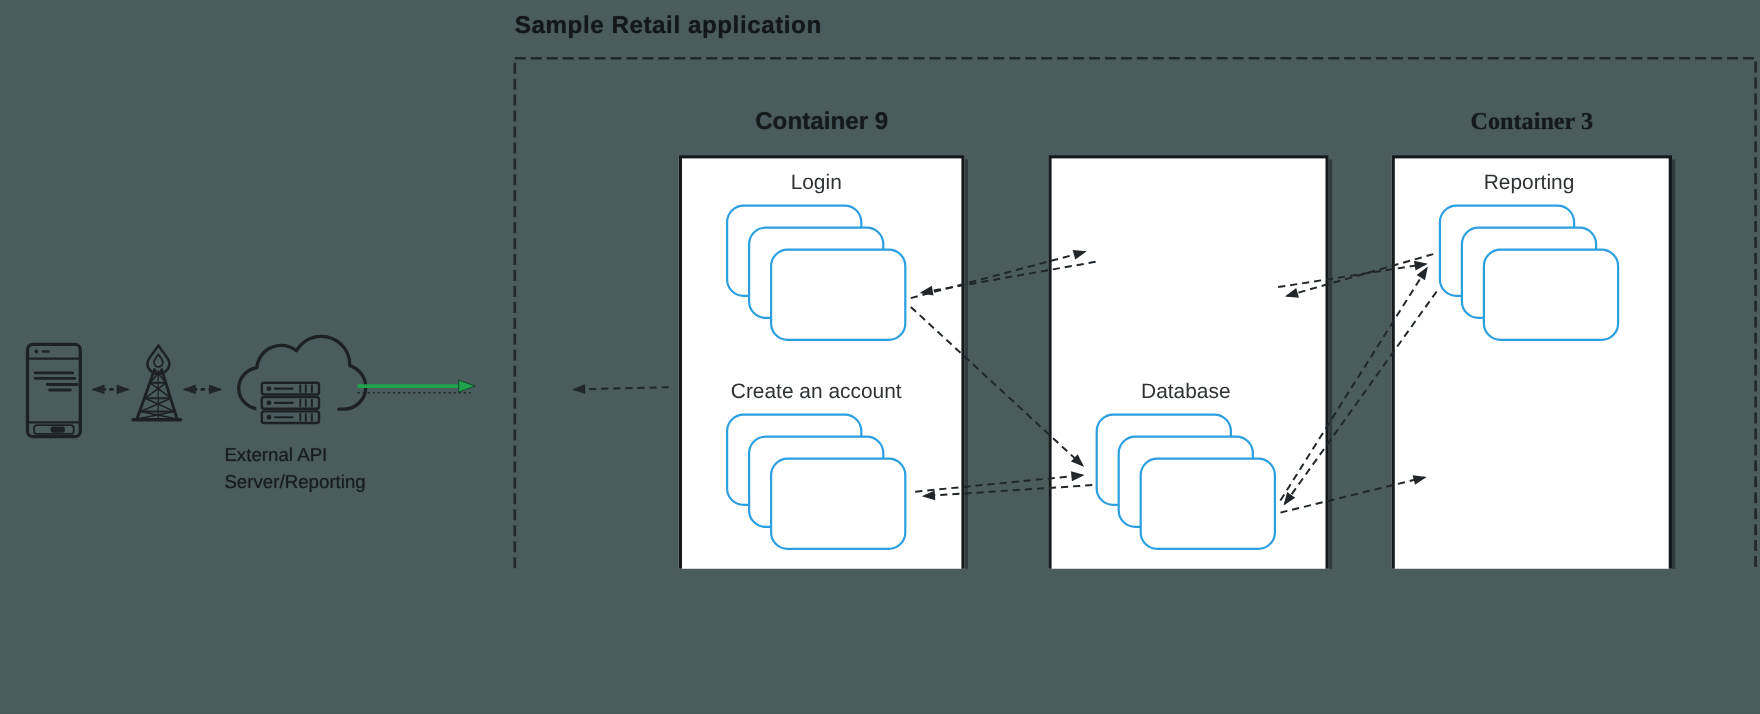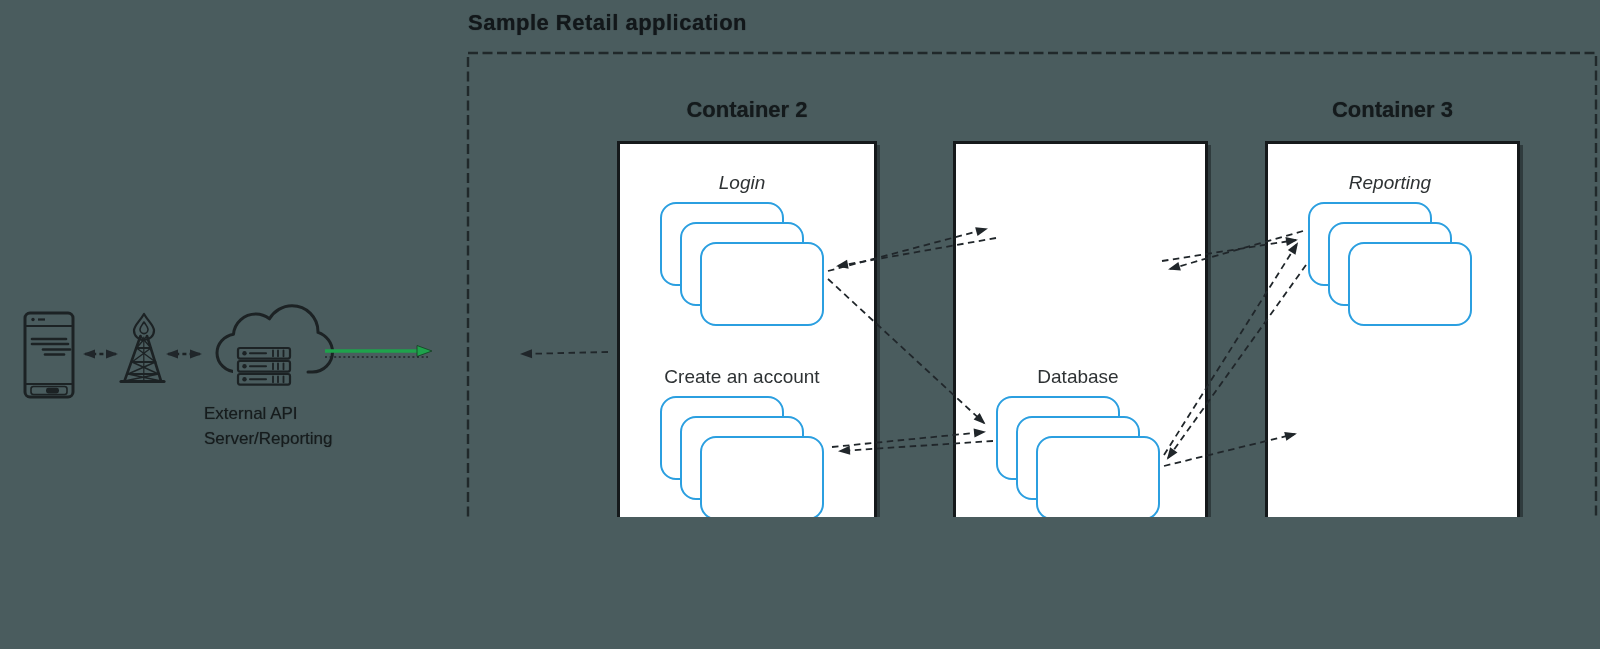--- a/index.html
+++ b/index.html
@@ -7,28 +7,28 @@
   .stage{position:relative;width:1600px;height:517px;background:#4A5C5E;overflow:hidden;}
 
   .app-title{position:absolute;left:468px;top:10px;font-size:22px;font-weight:bold;
     color:#12171a;text-shadow:0 0 1px rgba(0,0,0,.55);letter-spacing:.5px;}
 
   .ext-label{position:absolute;left:204px;top:401px;font-size:17px;line-height:25px;
     color:#161c1d;text-shadow:0 0 1px rgba(0,0,0,.45);}
 
   .container-title{position:absolute;top:97px;height:26px;font-size:22px;font-weight:bold;
     color:#141a1c;text-align:center;text-shadow:0 0 1px rgba(0,0,0,.5);}
-  .c1t{left:617px;width:260px;} .c2t{left:953px;width:255px;} .c3t{left:1265px;width:255px;}
+  .c1t{left:617px;width:260px;} .c2t{left:953px;width:255px;} .c3t{left:1265px;width:255px;font-family:Liberation Serif, serif;}
 
   .container{position:absolute;top:141px;height:409px;background:#fff;
     border:3px solid #15191B;box-sizing:border-box;box-shadow:3px 4px 0 rgba(16,20,22,.45);}
   .c1{left:617px;width:260px;} .c2{left:953px;width:255px;} .c3{left:1265px;width:255px;}
 
   .service{position:absolute;left:40px;width:164px;}
-  .svc-top{top:28px;font-style:italic;} .svc-bottom{top:222px;}
+  .svc-top{top:12px;} .svc-bottom{top:202px;}
   .service-label{height:24px;font-size:19px;color:#2e3234;text-align:center;white-space:nowrap;}
   .stack{position:relative;margin-top:6px;width:164px;height:124px;}
   .card{position:absolute;width:124px;height:84px;background:#fff;border:2px solid #2B9FE0;
     border-radius:16px;box-sizing:border-box;}
   .card1{left:0;top:0;} .card2{left:20px;top:20px;} .card3{left:40px;top:40px;}
 
   .overlay{position:absolute;left:0;top:0;width:1600px;height:649px;pointer-events:none;}
   .conn{stroke:#20262A;stroke-width:1.8;stroke-dasharray:6.5 4.5;fill:none;}
   .icon-link{stroke:#1c2224;stroke-width:2.4;stroke-dasharray:4 3.2;fill:none;}
   .ink{stroke:#1c2224;fill:none;stroke-linecap:round;stroke-linejoin:round;}
@@ -39,21 +39,21 @@
 
 <div class="stage">
 
   <div class="app-title">Sample Retail application</div>
 
   <div class="ext-label">
     <div>External API</div>
     <div>Server/Reporting</div>
   </div>
 
-  <div class="container-title c1t">Container 2</div>
+  <div class="container-title c1t">Container 9</div>
   <div class="container-title c3t">Container 3</div>
 
   <div class="container c1">
     <div class="service svc-top">
       <div class="service-label">Login</div>
       <div class="stack">
         <div class="card card1"></div>
         <div class="card card2"></div>
         <div class="card card3"></div>
       </div>

